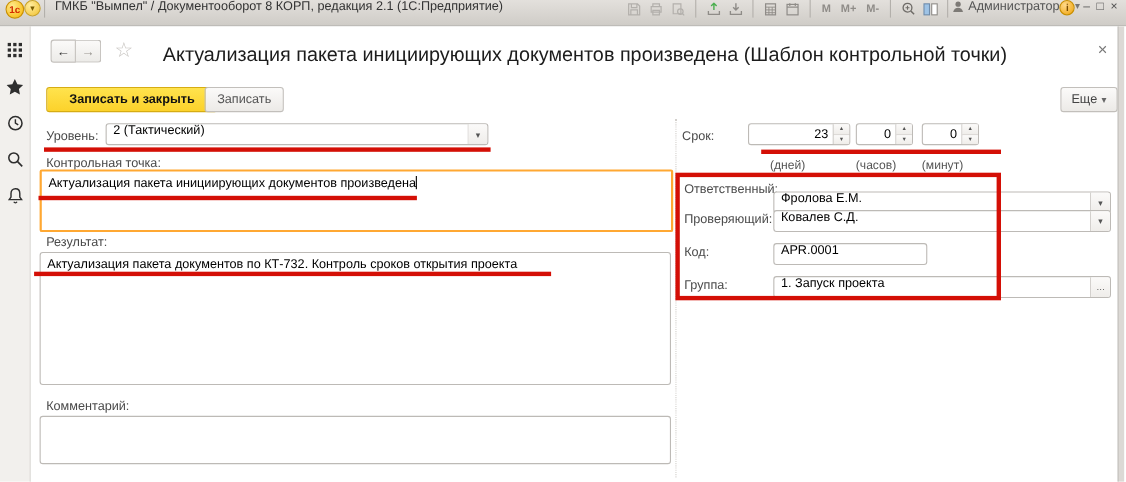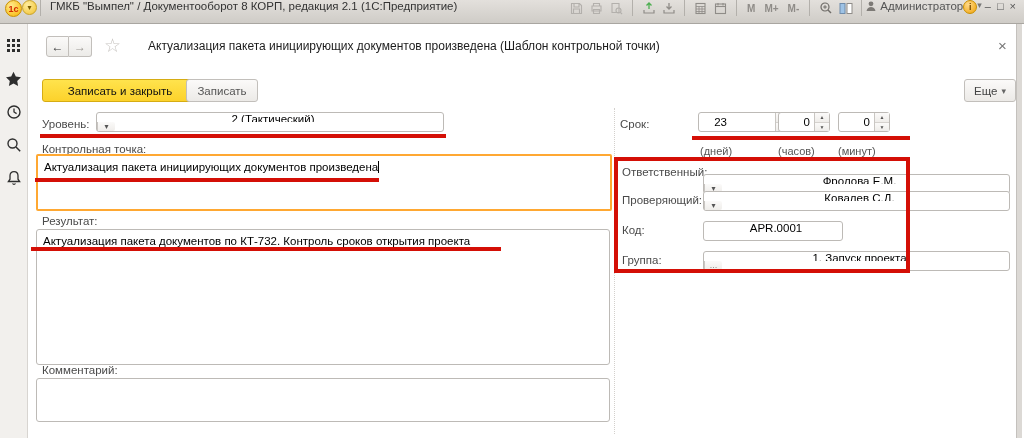--- a/index.html
+++ b/index.html
@@ -57,44 +57,44 @@
   
   .navgroup { position:absolute; left:18px; top:12px; display:flex; }
   .navbtn {
     width:23px; height:21px; background:linear-gradient(#fbfaf9,#ecebe8);
     border:1px solid #c2bfbb; display:flex; align-items:center; justify-content:center;
     font-size:12px; color:#333;
   }
   .navbtn.back { border-radius:3px 0 0 3px; }
   .navbtn.fwd { border-radius:0 3px 3px 0; border-left:none; color:#9a9792; }
   .fav-star { position:absolute; left:76px; top:10px; font-size:19px; color:#c7c4c0; }
-  .page-title { position:absolute; left:120px; top:15px; font-size:12px; color:#1c1c1c; white-space:nowrap; }
+  .page-title { position:absolute; left:120px; top:15px; font-size:18px; color:#1c1c1c; white-space:nowrap; }
   .form-close { position:absolute; left:970px; top:13px; font-size:15px; color:#777; cursor:default; }
 
   
   .btn { position:absolute; top:55px; height:23px; border-radius:3px; font-size:11.5px;
     display:flex; align-items:center; justify-content:center; }
   .btn-primary {
-    left:14px; width:156px; font-weight:normal; color:#111;
+    left:14px; width:156px; font-weight:bold; color:#111;
     background:linear-gradient(#ffe34d,#fcd22b); border:1px solid #d6ac13;
   }
   .btn-plain {
     left:158px; width:72px; color:#555;
     background:linear-gradient(#fbfaf9,#eceae7); border:1px solid #c2bfbb;
   }
   .btn-more {
     left:936px; width:52px; color:#444; gap:4px;
     background:linear-gradient(#fbfaf9,#eceae7); border:1px solid #c2bfbb;
   }
   .btn-more .caret { font-size:9px; color:#666; }
 
   
   .flabel { position:absolute; font-size:11.5px; color:#4a4a4a; white-space:nowrap; }
   .field { position:absolute; background:#fff; border:1px solid #bdbab6; border-radius:3px;
-    font-size:11.5px; color:#000; display:flex; align-items:center;flex-direction:column; }
+    font-size:11.5px; color:#000; display:flex; align-items:flex-start; }
   .field .val { padding-left:6px; white-space:nowrap; overflow:hidden; flex:1; }
   .drop-btn { width:18px; align-self:stretch; border-left:1px solid #c9c6c2;
     background:linear-gradient(#fbfaf9,#efedea); display:flex; align-items:center; justify-content:center;
     font-size:8px; color:#555; border-radius:0 2px 2px 0; }
   .area { position:absolute; background:#fff; border:1px solid #bdbab6; border-radius:3px;
     font-size:11.5px; color:#000; padding:4px 6px; line-height:15px; }
   .area.highlight { border:2px solid #ffa832; border-radius:2px; }
   .caret-line { display:inline-block; width:1px; height:12px; background:#000; vertical-align:-2px; }
 
   
@@ -270,31 +270,31 @@
       <span class="val">2 (Тактический)</span>
       <span class="drop-btn">▾</span>
     </div>
 
     <div class="flabel" style="left:14px; top:119px;">Контрольная точка:</div>
     <div class="area highlight" style="left:8px; top:130px; width:576px; height:57px;">
       <span>Актуализация пакета инициирующих документов произведена</span><span class="caret-line"></span>
     </div>
 
     <div class="flabel" style="left:14px; top:191px;">Результат:</div>
-    <div class="area" style="left:8px; top:205px; width:574px; height:136px;">
+    <div class="area" style="left:8px; top:205px; width:574px; height:121px;">
       <span>Актуализация пакета документов по КТ-732. Контроль сроков открытия проекта</span>
     </div>
 
     <div class="flabel" style="left:14px; top:340px;">Комментарий:</div>
     <div class="area" style="left:8px; top:354px; width:574px; height:44px;">
       <span></span>
     </div>
 
     <div class="flabel" style="left:592px; top:94px;">Срок:</div>
-    <div class="spin" style="left:670px; width:93px;gap:44px;">
+    <div class="spin" style="left:652px; width:93px;">
       <span class="num">23</span>
       <span class="btns">
         <span class="sb up">▲</span>
         <span class="sb">▼</span>
       </span>
     </div>
     <div class="spin" style="left:750px; width:52px;">
       <span class="num">0</span>
       <span class="btns">
         <span class="sb up">▲</span>

